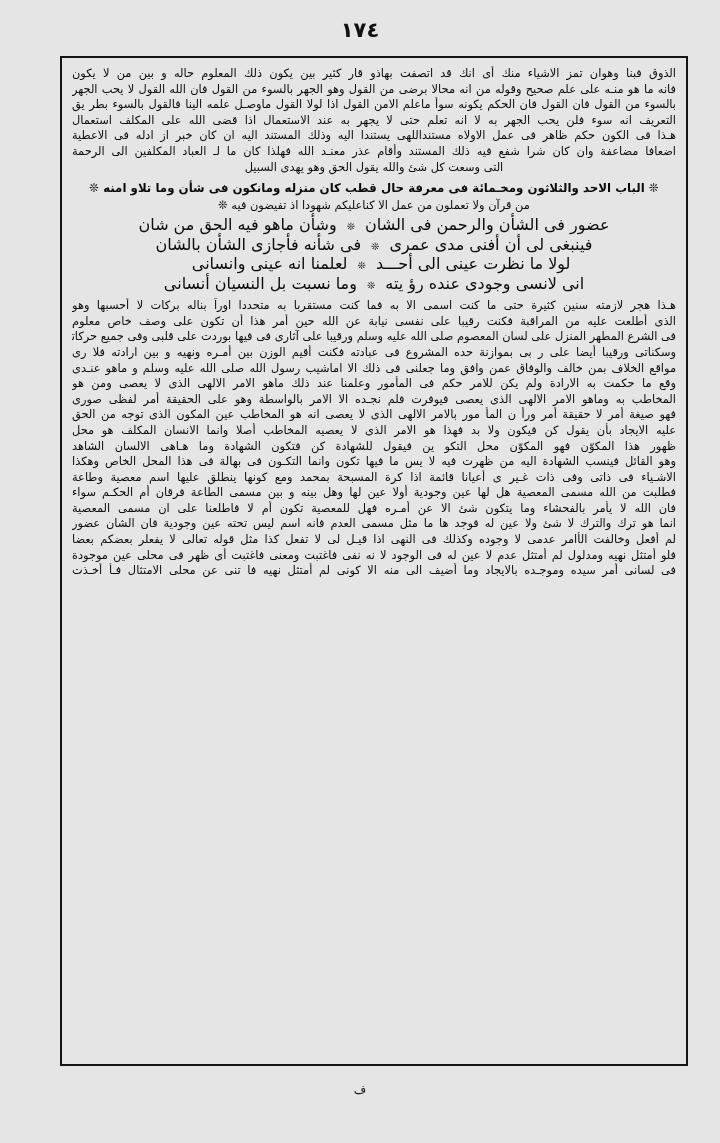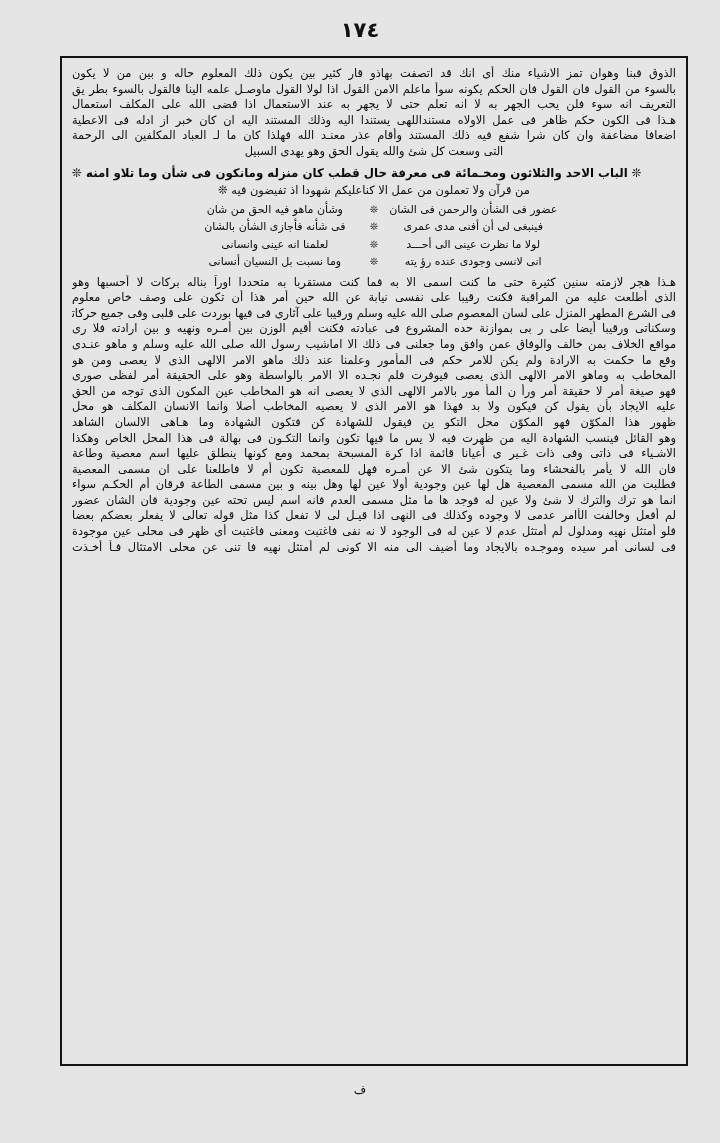--- a/index.html
+++ b/index.html
@@ -65,21 +65,21 @@
   .block {
     margin: 0 0 2px 0;
   }
   .block .line {
     height: 15.6px;
   }
   
   .heading {
     display: block;
     width: 100%;
-    text-align: left;
+    text-align: center;
     font-size: 11.8px;
     line-height: 18px;
     font-weight: bold;
     color: #0b0b0b;
     direction: rtl;
     white-space: nowrap;
     overflow: hidden;
     margin-top: 4px;
   }
   .subheading {
@@ -101,25 +101,25 @@
   .verse {
     display: flex;
     flex-direction: row;
     justify-content: center;
     align-items: baseline;
     gap: 10px;
     line-height: 17.5px;
     direction: rtl;
   }
   .hemistich {
-    font-size: 11px;
+    font-size: 16px;
     color: #0b0b0b;
     white-space: nowrap;
     min-width: 170px;
-    text-align: center;
+    text-align: right;
   }
   .verse-sep {
     font-size: 10px;
     color: #0b0b0b;
   }
   
   .catchword {
     position: absolute;
     bottom: 46px;
     left: 0;
@@ -135,20 +135,21 @@
 
 <div class="page">
 
   <div class="page-number">١٧٤</div>
 
   <div class="frame">
     <div class="inner">
 
       <div class="block">
         <span class="line">الذوق فبنا وهوان تمز الاشياء منك أى انك قد اتصفت بهاذو قار كثير بين يكون ذلك المعلوم حاله و بين من لا يكون</span>
+        <span class="line">فانه ما هو منـه على علم صحيح وقوله من انه محالا برضى من القول وهو الجهر بالسوء من القول فان الله القول لا يحب الجهر</span>
         <span class="line">بالسوء من القول فان القول فان الحكم يكونه سوأ ماعلم الامن القول اذا لولا القول ماوصـل علمه الينا فالقول بالسوء بطر يق</span>
         <span class="line">التعريف انه سوء فلن يحب الجهر به لا انه تعلم حتى لا يجهر به عند الاستعمال اذا قضى الله على المكلف استعمال</span>
         <span class="line">هـذا فى الكون حكم ظاهر فى عمل الاولاه مستنداللهى يستندا اليه وذلك المستند اليه ان كان خبر از ادله فى الاعطية</span>
         <span class="line">اضعافا مضاعفة وان كان شرا شفع فيه ذلك المستند وأقام عذر معنـد الله فهلذا كان ما لـ العباد المكلفين الى الرحمة</span>
         <span class="line" style="text-align:left;text-align-last:center;">التى وسعت كل شئ  والله يقول الحق وهو يهدى السبيل</span>
       </div>
 
       <div class="heading">❊ الباب الاحد والثلاثون ومخـمائة فى معرفة حال قطب كان منزله ومانكون فى شأن وما تلاو امنه ❊</div>
       <div class="subheading">من قرآن ولا تعملون من عمل الا  كناعليكم شهودا اذ تفيضون فيه ❊</div>
 
@@ -181,22 +182,22 @@
         <span class="line">فى الشرع المطهر المنزل على لسان المعصوم صلى الله عليه وسلم ورقيبا على آثارى فى فيها بوردت على قلبى وفى جميع حركاتى</span>
         <span class="line">وسكناتى ورقيبا أيضا على ر بى بموازنة حده المشروع فى عبادته فكنت أقيم الوزن بين أمـره ونهيه و بين ارادته فلا رى</span>
         <span class="line">مواقع الخلاف بمن خالف والوفاق عمن وافق وما جعلنى فى ذلك الا اماشيب رسول الله صلى الله عليه وسلم و ماهو عنـدى</span>
         <span class="line">وقع ما حكمت به الارادة ولم يكن للامر حكم فى المأمور وعلمنا عند ذلك ماهو الامر الالهى الذى لا يعصى ومن هو</span>
         <span class="line">المخاطب به وماهو الامر الالهى الذى يعصى فيوفرت فلم نجـده الا الامر بالواسطة وهو على الحقيقة أمر لفظى صورى</span>
         <span class="line">فهو صيغة أمر لا حقيقة أمر ورأ ن المأ مور بالامر الالهى الذى لا يعصى انه هو المخاطب عين المكون الذى توجه من الحق</span>
         <span class="line">عليه الايجاد بأن يقول كن فيكون ولا بد فهذا هو الامر الذى لا يعصيه المخاطب أصلا وانما الانسان المكلف هو محل</span>
         <span class="line">ظهور هذا المكوّن فهو المكوّن محل التكو ين فيقول للشهادة كن فتكون الشهادة وما هـاهى الالسان الشاهد</span>
         <span class="line">وهو القائل فينسب الشهادة اليه من ظهرت فيه لا يس ما فيها تكون وانما التكـون فى بهالة فى هذا المحل الخاص وهكذا</span>
         <span class="line">الاشـياء فى ذاتى وفى ذات غـير ى أعيانا قائمة اذا كرة المسبحة بمحمد ومع كونها ينطلق عليها اسم معصية وطاعة</span>
+        <span class="line">فطلبت من الله مسمى المعصية هل لها عين وجودية أولا عين لها وهل بينه و بين مسمى الطاعة فرقان أم الحكـم سواء</span>
         <span class="line">فان الله لا يأمر بالفحشاء وما يتكون شئ الا عن أمـره فهل للمعصية تكون أم لا فاطلعنا على ان مسمى المعصية</span>
-        <span class="line">فطلبت من الله مسمى المعصية هل لها عين وجودية أولا عين لها وهل بينه و بين مسمى الطاعة فرقان أم الحكـم سواء</span>
         <span class="line">انما هو ترك والترك لا شئ ولا عين له فوجد ها ما مثل مسمى العدم فانه اسم ليس تحته عين وجودية فان الشان عضور</span>
         <span class="line">لم أفعل وخالفت الأامر عدمى لا وجوده وكذلك فى النهى اذا قيـل لى لا تفعل كذا مثل قوله تعالى لا يفعلر بعضكم بعضا</span>
         <span class="line">فلو أمتثل نهيه ومدلول لم أمتثل عدم لا عين له فى الوجود لا نه نفى فاغتبت ومعنى فاغتبت أى ظهر فى محلى عين موجودة</span>
         <span class="line">فى لسانى أمر سيده وموجـده بالايجاد وما أضيف الى منه الا كونى لم أمتثل نهيه فا تنى عن محلى الامتثال فـأ أخـذت</span>
       </div>
 
     </div>
   </div>
 
   <div class="catchword">ف</div>

